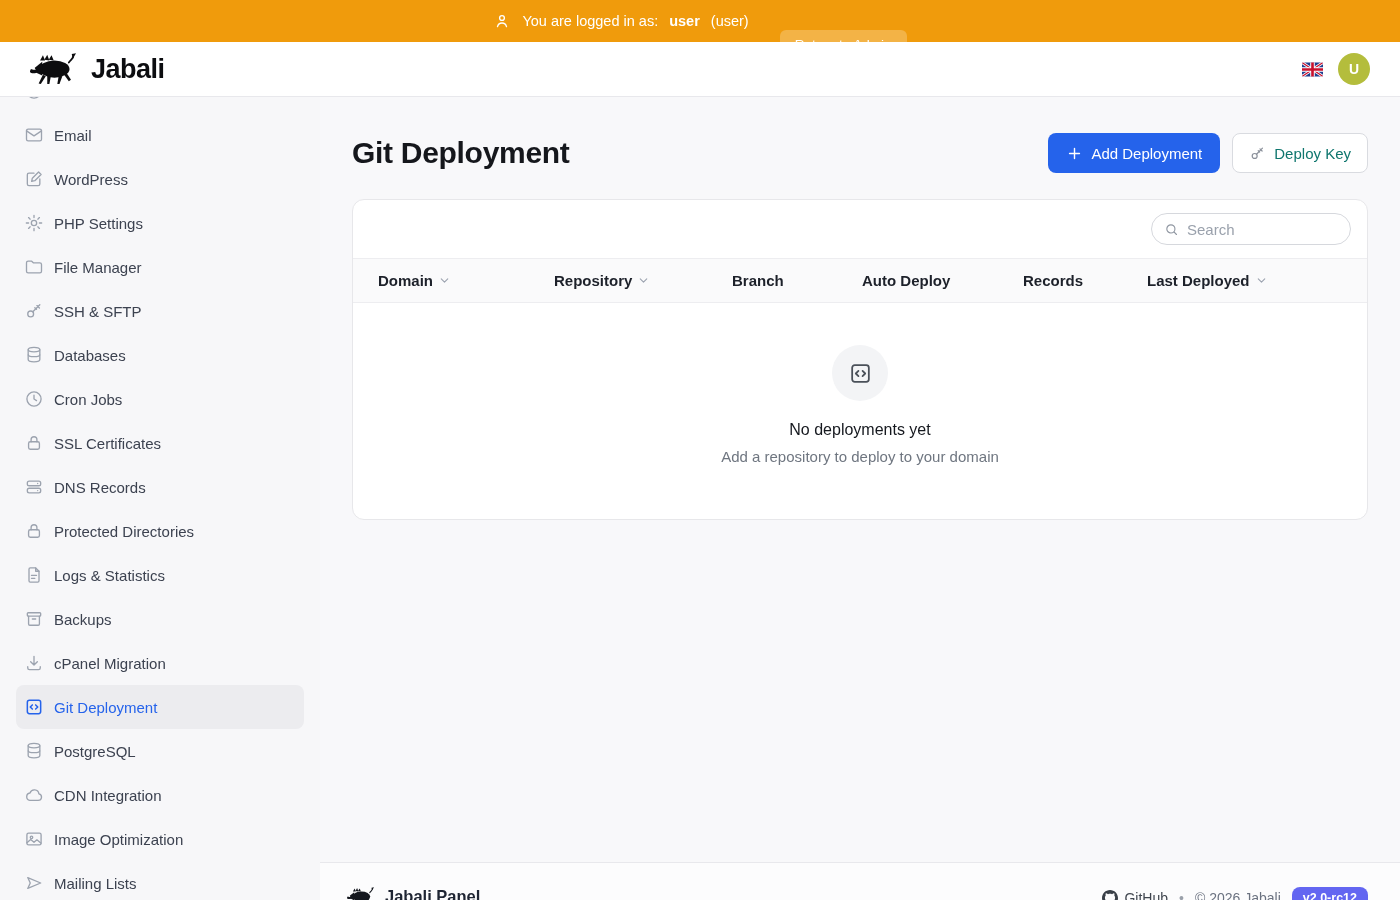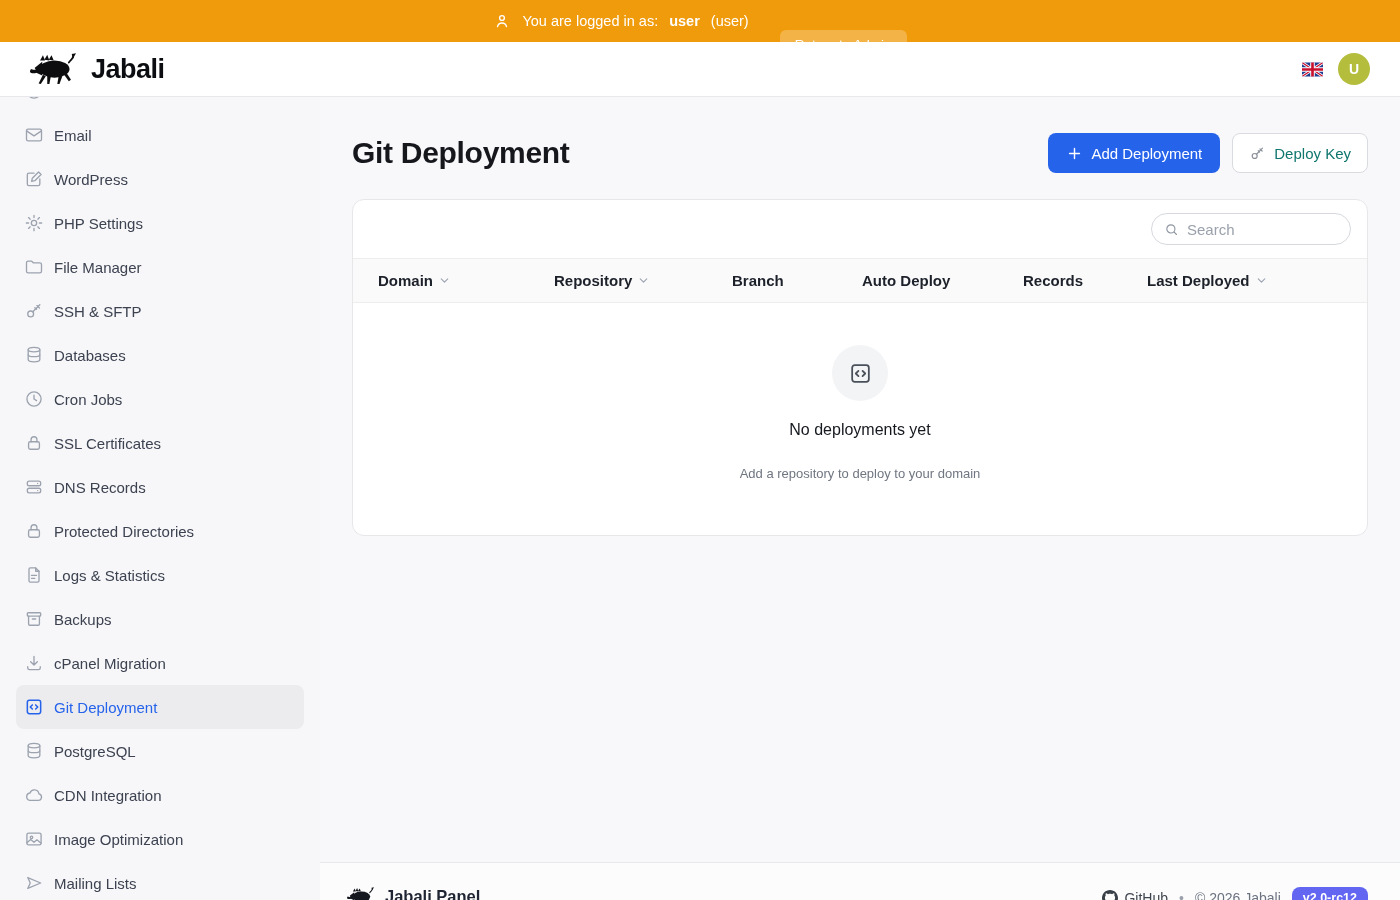--- a/index.html
+++ b/index.html
@@ -49,21 +49,21 @@
   .search-input::placeholder { color:#9aa1ac; }
 
   .thead { display:grid; grid-template-columns:176px 178px 130px 161px 124px 1fr; background:#fafafb; border-top:1px solid #ededf0; border-bottom:1px solid #ededf0; padding:13px 0 13px 25px; }
   .th { display:flex; align-items:center; gap:5px; font-size:15px; font-weight:700; color:#1d212a; }
   .th svg { width:13px; height:13px; color:#9ca3af; }
 
   .empty { padding:42px 0 54px; display:flex; flex-direction:column; align-items:center; }
   .empty-badge { width:56px; height:56px; border-radius:50%; background:#f3f4f6; display:flex; align-items:center; justify-content:center; }
   .empty-badge svg { width:25px; height:25px; color:#4a5059; }
   .empty-title { margin-top:20px; font-size:16px; font-weight:400; color:#15181e; }
-  .empty-sub { margin-top:27px; font-size:13px; color:#6f7680; }
+  .empty-sub { margin-top:9px; font-size:15px; color:#6f7680; }
 
   
   .footer { margin-top:auto; height:38px; border-top:1px solid #e8e8ec; background:#fcfcfd; padding:24px 32px 0 27px; display:flex; align-items:flex-start; justify-content:space-between; overflow:visible; }
   .foot-left { display:flex; align-items:center; gap:11px; }
   .foot-brand { font-size:16.5px; font-weight:700; color:#1f2533; }
   .foot-right { display:flex; align-items:center; gap:11px; font-size:14px; color:#555c66; }
   .gh-link { display:flex; align-items:center; gap:6px; color:#3f454e; cursor:pointer; }
   .gh-link svg { width:16px; height:16px; }
   .foot-sep { color:#9aa0aa; }
   .foot-copy { color:#6b7280; }

